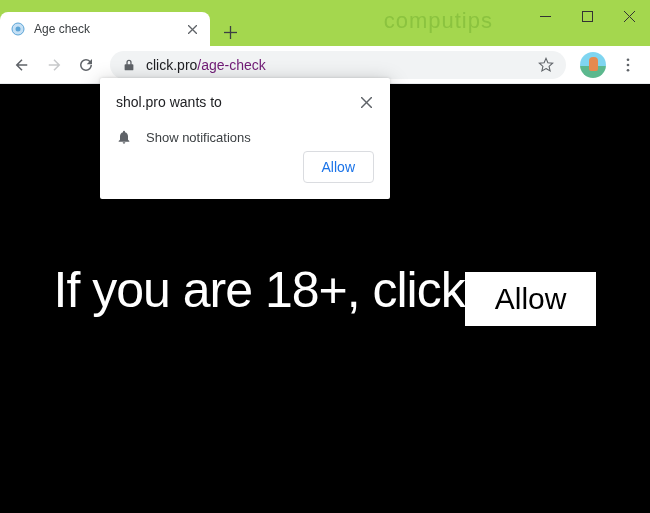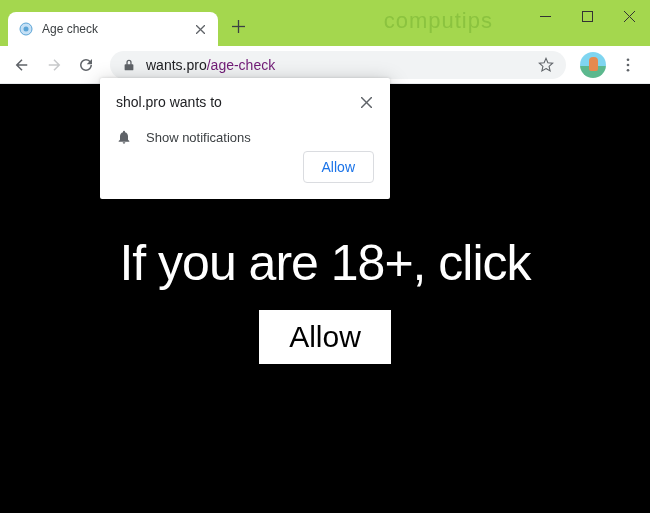--- a/index.html
+++ b/index.html
@@ -6,21 +6,21 @@
     body { width: 650px; height: 513px; overflow: hidden; background: #a4d74e; position: relative; }
     
     .title-bar { height: 12px; background: #a4d74e; }
     
     .window-controls { position: absolute; top: 0; right: 0; height: 32px; display: flex; align-items: center; }
     .win-btn { width: 42px; height: 32px; display: flex; align-items: center; justify-content: center; cursor: pointer; }
     .win-btn svg { width: 11px; height: 11px; }
     
     .watermark { position: absolute; top: 8px; right: 157px; color: #8bc33f; font-size: 22px; letter-spacing: 1px; font-weight: 400; }
     
-    .tab-strip { height: 34px; display: flex; align-items: flex-start; padding-left: 8px; }
+    .tab-strip { height: 34px; display: flex; align-items: flex-end; padding-left: 0; }
     .tab { background: #fff; height: 34px; width: 210px; border-radius: 8px 8px 0 0; display: flex; align-items: center; padding: 0 10px; gap: 8px; position: relative; }
     .tab-favicon { width: 16px; height: 16px; display: flex; align-items: center; justify-content: center; }
     .tab-title { font-size: 12px; color: #3c4043; flex: 1; white-space: nowrap; overflow: hidden; }
     .tab-close { width: 16px; height: 16px; display: flex; align-items: center; justify-content: center; cursor: pointer; color: #5f6368; }
     .new-tab { width: 28px; height: 28px; display: flex; align-items: center; justify-content: center; margin-left: 6px; cursor: pointer; color: #3c4043; }
     
     .toolbar { background: #fff; height: 38px; display: flex; align-items: center; padding: 0 8px; gap: 4px; border-bottom: 1px solid #e8eaed; }
     .nav-btn { width: 28px; height: 28px; display: flex; align-items: center; justify-content: center; border-radius: 50%; cursor: pointer; }
     .nav-btn.disabled { opacity: 0.35; cursor: default; }
     .nav-btn svg { width: 18px; height: 18px; }
@@ -29,21 +29,21 @@
     .lock-icon { width: 14px; height: 14px; display: flex; align-items: center; justify-content: center; color: #5f6368; }
     .url-text { font-size: 14px; color: #202124; flex: 1; }
     .url-domain { color: #202124; }
     .url-path { color: #701a75; }
     .star-icon { width: 16px; height: 16px; color: #5f6368; cursor: pointer; }
     
     .avatar { width: 26px; height: 26px; border-radius: 50%; background: linear-gradient(180deg, #7fd5f0 0%, #7fd5f0 55%, #5cb88e 55%, #5cb88e 100%); display: flex; align-items: center; justify-content: center; margin: 0 4px; cursor: pointer; position: relative; }
     .avatar::after { content: ''; position: absolute; width: 9px; height: 14px; background: #e68a4f; border-radius: 4px 4px 2px 2px; top: 5px; }
     .menu-btn { width: 28px; height: 28px; display: flex; align-items: center; justify-content: center; cursor: pointer; color: #5f6368; }
     
-    .page-content { background: #000; height: 429px; width: 100%; position: relative; display: flex; flex-direction: column; align-items: center; justify-content: center; }
+    .page-content { background: #000; height: 429px; width: 100%; position: relative; display: flex; flex-direction: row; align-items: center; justify-content: center; }
     .page-heading { color: #fff; font-size: 50px; font-weight: 400; text-align: center; margin-bottom: 18px; letter-spacing: -1px; }
     .page-allow-btn { background: #fff; color: #000; border: none; font-size: 30px; padding: 10px 30px; cursor: pointer; }
     
     .permission-dialog { position: absolute; top: 78px; left: 100px; width: 290px; background: #fff; border-radius: 2px; box-shadow: 0 4px 20px rgba(0,0,0,0.25), 0 0 3px rgba(0,0,0,0.15); padding: 16px; z-index: 100; }
     .dialog-header { display: flex; justify-content: space-between; align-items: flex-start; margin-bottom: 19px; }
     .dialog-title { font-size: 14px; color: #202124; }
     .dialog-close { width: 16px; height: 16px; cursor: pointer; color: #5f6368; display: flex; align-items: center; justify-content: center; }
     .dialog-perm-row { display: flex; align-items: center; gap: 14px; margin-bottom: 6px; }
     .bell-icon { width: 16px; height: 16px; color: #5f6368; }
     .perm-label { font-size: 13px; color: #3c4043; }
@@ -117,21 +117,21 @@
       </svg>
   </div>
 
   <div class="omnibox">
     <span class="lock-icon">
       <svg viewBox="0 0 16 16">
           <path d="M12 7h-1V5a3 3 0 00-6 0v2H4a1 1 0 00-1 1v5a1 1 0 001 1h8a1 1 0 001-1V8a1 1 0 00-1-1zM6.5 5a1.5 1.5 0 013 0v2h-3V5z" fill="currentColor"></path>
         </svg>
     </span>
     <span class="url-text">
-      <span class="url-domain">wants.pro</span><span class="url-path">/age-check</span>
+      <span class="url-domain">click.pro</span><span class="url-path">/age-check</span>
     </span>
     <span class="star-icon">
       <svg viewBox="0 0 24 24">
           <path d="M12 17.3l6.2 3.7-1.6-7L22 9.2l-7.2-.6L12 2 9.2 8.6 2 9.2l5.4 4.8-1.6 7z" fill="none" stroke="currentColor" stroke-width="1.6"></path>
         </svg>
     </span>
   </div>
 
   <div class="avatar"></div>
 

